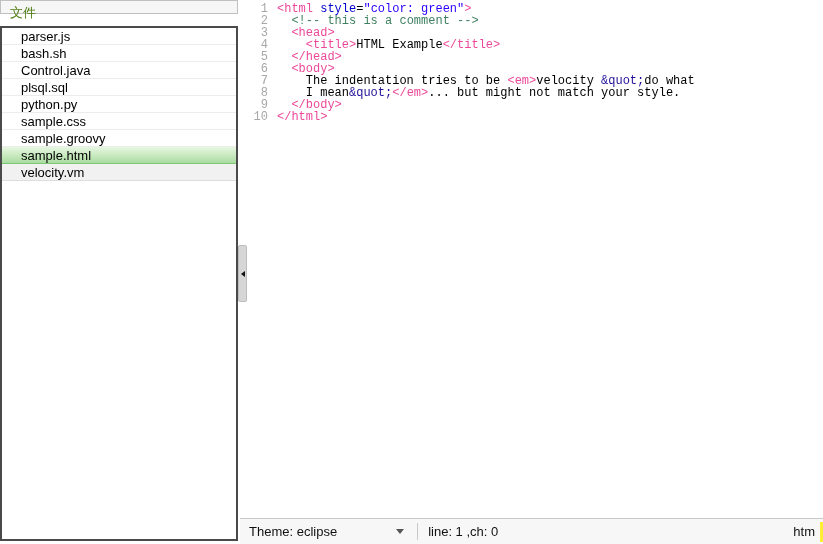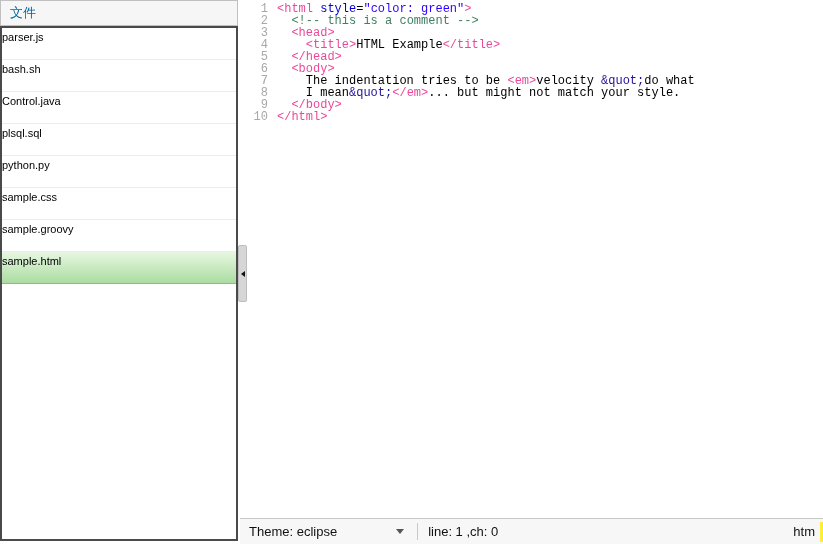--- a/index.html
+++ b/index.html
@@ -5,30 +5,30 @@
   * { margin:0; padding:0; box-sizing:border-box; }
   html,body { background:#fff; }
   .app {
     position:relative; width:823px; height:544px; overflow:hidden;
     background:#fff; font-family:"Liberation Sans", sans-serif;
   }
 
   
   .file-panel { position:absolute; left:0; top:0; width:238px; height:541px; }
   .panel-header {
-    height:26px; line-height:24px; padding-left:9px;
+    height:14px; line-height:24px; padding-left:9px;
     background:#f6f6f6; border:1px solid #c0c0c0;
-    font-size:13px; color:#0369a1;
+    font-size:13px; color:#4d7c0f;
   }
   .file-list {
     position:absolute; left:0; top:26px; right:0; bottom:0;
     background:#fff; border:2px solid #4a4a4a; overflow:hidden;
   }
   .file-row {
-    height:32px; line-height:18px; padding-left:0; font-size:11px;
+    height:17px; line-height:18px; padding-left:19px; font-size:13px;
     color:#000; border-bottom:1px solid #ececec; cursor:pointer;
     white-space:nowrap; overflow:hidden;
   }
   .file-row.selected {
     background:linear-gradient(to bottom, #e7f7e1, #abdca1);
     border-bottom:1px solid #7cc773;
   }
   .file-row.muted {
     background:#f1f1f1; border-bottom:1px solid #dedede;
   }
@@ -89,20 +89,21 @@
     <div class="panel-header">文件</div>
     <div class="file-list" id="file-list">
         <div class="file-row">parser.js</div>
         <div class="file-row">bash.sh</div>
         <div class="file-row">Control.java</div>
         <div class="file-row">plsql.sql</div>
         <div class="file-row">python.py</div>
         <div class="file-row">sample.css</div>
         <div class="file-row">sample.groovy</div>
         <div class="file-row selected">sample.html</div>
+        <div class="file-row muted">velocity.vm</div>
       </div>
   </div>
 
   <div class="splitter">
     <div class="splitter-handle">
       <span class="splitter-arrow"></span>
     </div>
   </div>
 
   <div class="editor">

